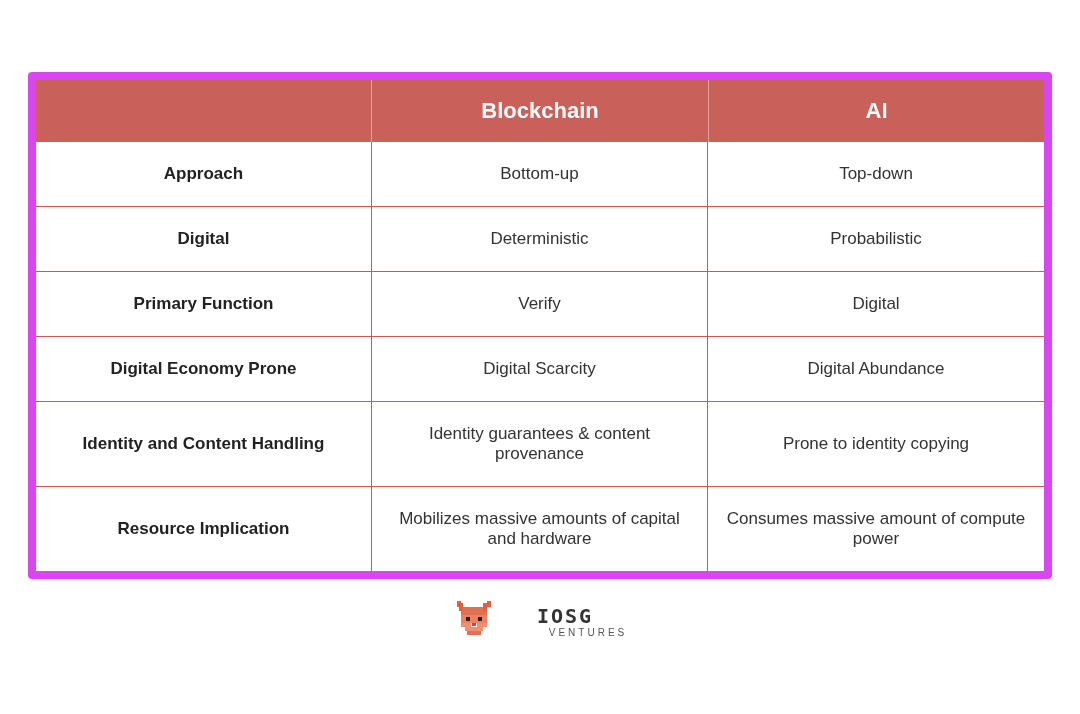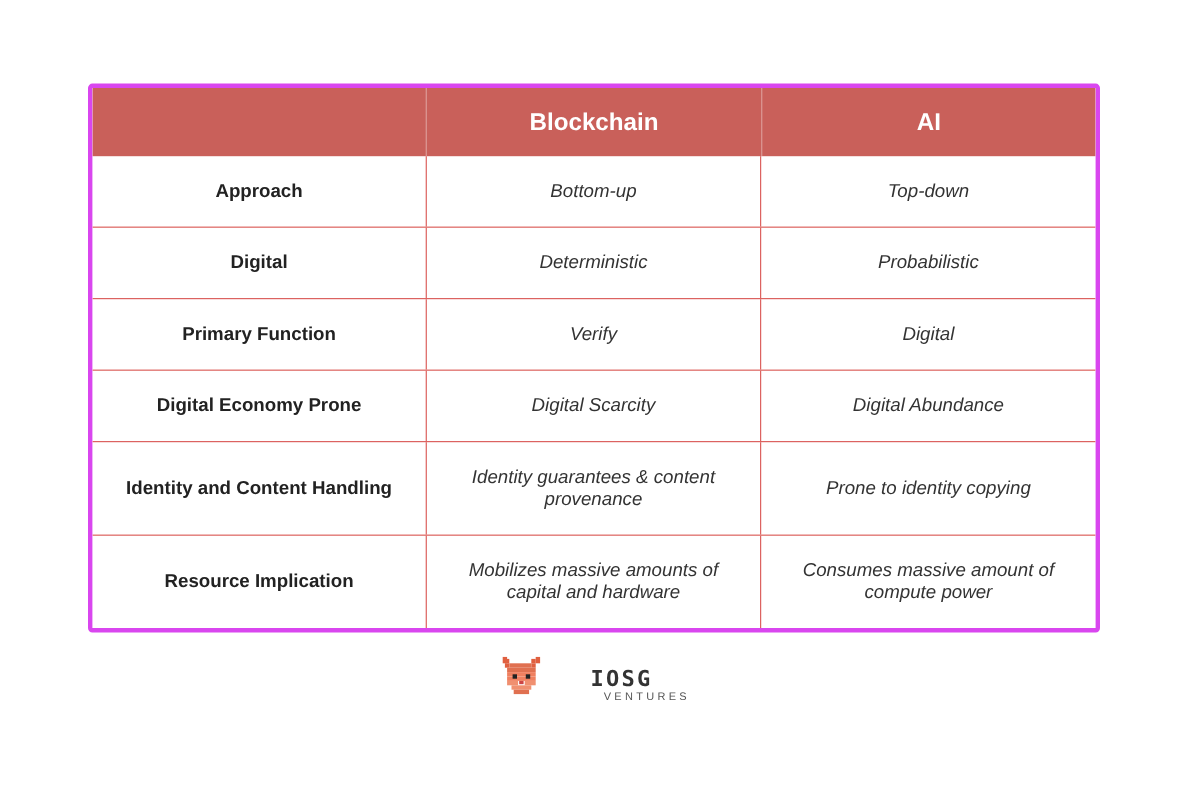--- a/index.html
+++ b/index.html
@@ -13,22 +13,22 @@
       height: 714px;
       background: #ffffff;
       display: flex;
       flex-direction: column;
       align-items: center;
       justify-content: center;
       font-family: 'Arial', sans-serif;
     }
 
     .table-wrapper {
-      width: 920px;
-      border: 4px solid #d946ef;
+      width: 1024px;
+      border: 8px solid #d946ef;
       border-radius: 4px;
       overflow: hidden;
       margin-bottom: 18px;
     }
 
     .table-header {
       display: grid;
       grid-template-columns: 1fr 1fr 1fr;
       background-color: #c9605a;
     }
@@ -81,30 +81,29 @@
     }
 
     .row-cell {
       padding: 22px 16px;
       display: flex;
       align-items: center;
       justify-content: center;
       text-align: center;
       font-size: 17px;
       color: #333333;
-      font-style: italic;
     }
 
     .row-cell:not(:last-child) {
       border-right: 1.5px solid #d9534f;
     }
 
     .footer {
       display: flex;
-      align-items: flex-end;
+      align-items: center;
       justify-content: center;
       gap: 8px;
       margin-top: 4px;
     }
 
     .logo-icon {
       width: 42px;
       height: 42px;
     }
 

